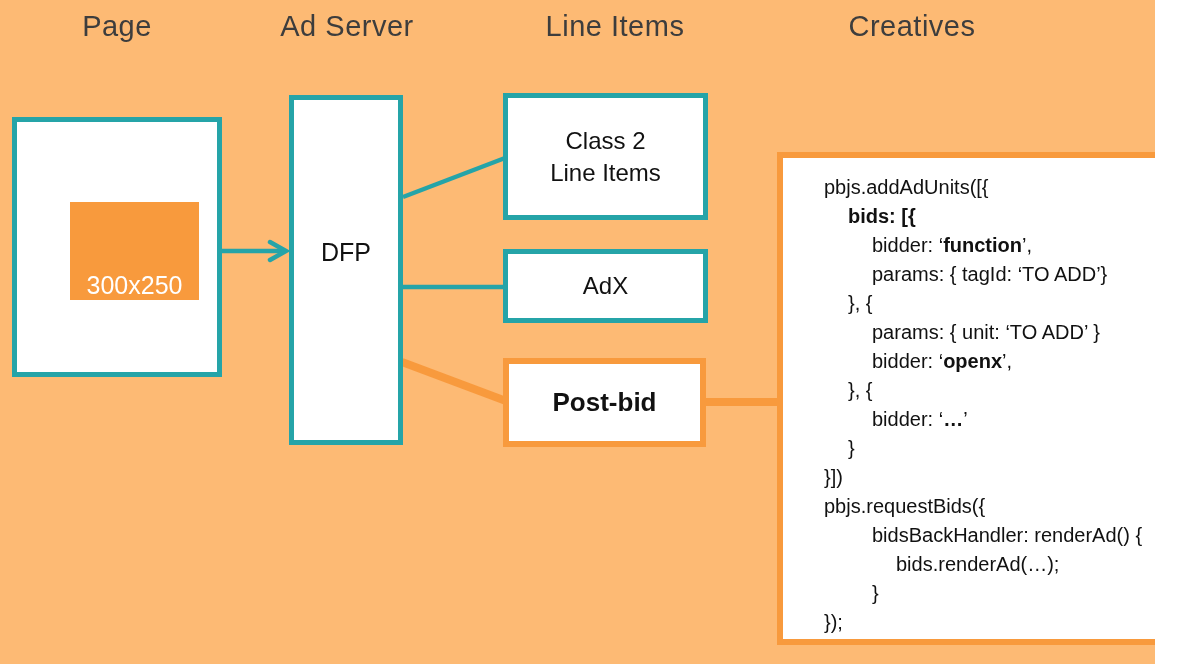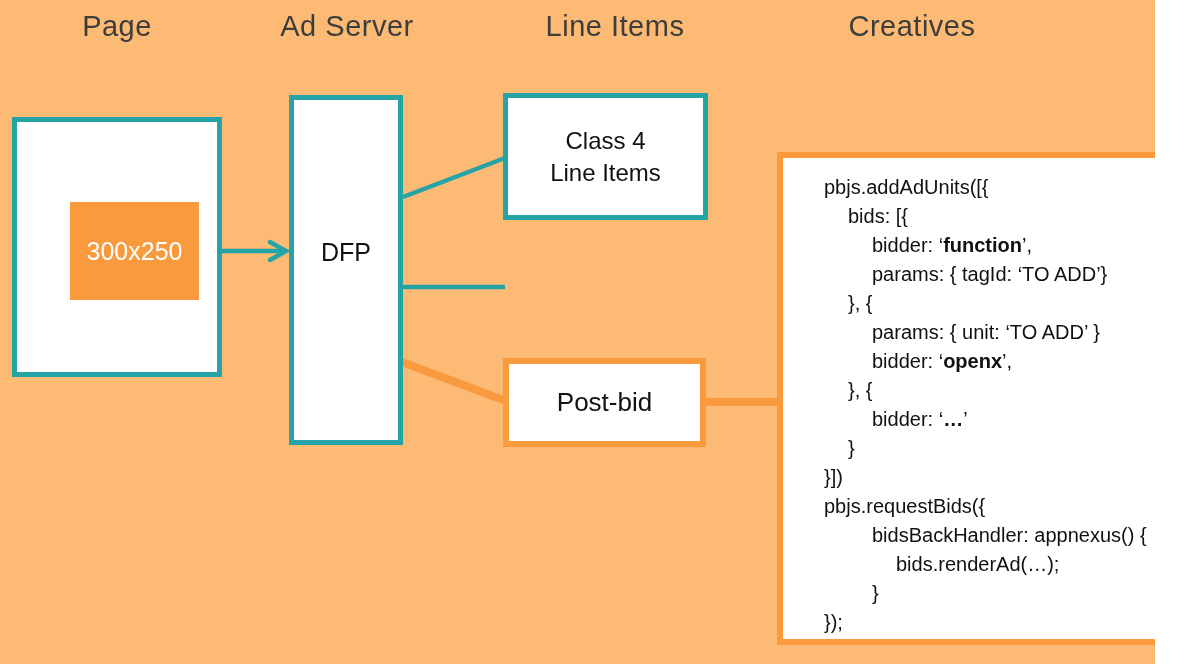--- a/index.html
+++ b/index.html
@@ -16,34 +16,34 @@
   .hdr-adserver  { left:247px; width:200px; }
   .hdr-lineitems { left:515px; width:200px; }
   .hdr-creatives { left:812px; width:200px; }
 
   .box { position:absolute; background:#ffffff; }
   .teal-border   { border:5px solid var(--teal); }
   .orange-border { border:5px solid var(--orange); }
 
   .page-box   { left:12px;  top:117px; width:210px; height:260px; }
   .ad-slot    { left:70px;  top:202px; width:129px; height:98px;
-                background:var(--orange); display:flex; align-items:center; justify-content:center;
+                background:var(--orange); display:flex; align-items:flex-end; justify-content:center;
                 color:#ffffff; font-size:25px; }
   .dfp-box    { left:289px; top:95px;  width:114px; height:350px;
                 display:flex; align-items:center; justify-content:center;
                 padding-bottom:36px; color:var(--text); font-size:25px; }
   .class1-box { left:503px; top:93px;  width:205px; height:127px;
                 display:flex; align-items:center; justify-content:center; text-align:center;
                 color:var(--text); font-size:24px; line-height:32px; white-space:pre-line; }
   .adx-box    { left:503px; top:249px; width:205px; height:74px;
                 display:flex; align-items:center; justify-content:center;
                 color:var(--text); font-size:24px; }
   .postbid-box{ left:503px; top:358px; width:203px; height:89px;
                 border-width:6px; display:flex; align-items:center; justify-content:center;
-                color:var(--text); font-size:26px; font-weight:normal; }
+                color:var(--text); font-size:26px; font-weight:bold; }
   .creatives-box { left:777px; top:152px; width:414px; height:493px; border-width:6px; }
 
   .code-wrap { position:absolute; left:16px; top:0; width:100%; height:100%;
                padding:15px 10px 10px 25px; overflow:hidden; }
   .code-line { font-size:20px; line-height:29px; color:var(--text); white-space:pre; }
 
   svg.connector-layer { position:absolute; left:0; top:0; width:1200px; height:664px; pointer-events:none; }
   .conn-teal   { stroke:var(--teal);   stroke-width:4.5; fill:none; }
   .conn-orange { stroke:var(--orange); stroke-width:8;   fill:none; }
   .arrow-head  { stroke:var(--teal); stroke-width:4.5; fill:none; stroke-linecap:round; }
@@ -75,41 +75,44 @@
   <div class="box teal-border page-box"></div>
   <div class="box ad-slot">
     <span>300x250</span>
   </div>
 
   <div class="box teal-border dfp-box">
     <span>DFP</span>
   </div>
 
   <div class="box teal-border class1-box">
-    <span>Class 4
+    <span>Class 2
 Line Items</span>
+  </div>
+  <div class="box teal-border adx-box">
+    <span>AdX</span>
   </div>
   <div class="box orange-border postbid-box">
     <span>Post-bid</span>
   </div>
 
   <div class="box orange-border creatives-box">
     <div class="code-wrap">
         <div class="code-line" style="padding-left: 0px;"><span>pbjs.addAdUnits([{</span></div>
-        <div class="code-line" style="padding-left: 24px;"><span>bids: [{</span></div>
+        <div class="code-line" style="padding-left: 24px; font-weight: bold;"><span>bids: [{</span></div>
         <div class="code-line" style="padding-left: 48px;"><span>bidder: ‘</span><span style="font-weight: bold;">function</span><span>’,</span></div>
         <div class="code-line" style="padding-left: 48px;"><span>params: { tagId: ‘TO ADD’}</span></div>
         <div class="code-line" style="padding-left: 24px;"><span>}, {</span></div>
         <div class="code-line" style="padding-left: 48px;"><span>params: { unit: ‘TO ADD’ }</span></div>
         <div class="code-line" style="padding-left: 48px;"><span>bidder: ‘</span><span style="font-weight: bold;">openx</span><span>’,</span></div>
         <div class="code-line" style="padding-left: 24px;"><span>}, {</span></div>
         <div class="code-line" style="padding-left: 48px;"><span>bidder: ‘</span><span style="font-weight: bold;">…</span><span>’</span></div>
         <div class="code-line" style="padding-left: 24px;"><span>}</span></div>
         <div class="code-line" style="padding-left: 0px;"><span>}])</span></div>
         <div class="code-line" style="padding-left: 0px;"><span>pbjs.requestBids({</span></div>
-        <div class="code-line" style="padding-left: 48px;"><span>bidsBackHandler: appnexus() {</span></div>
+        <div class="code-line" style="padding-left: 48px;"><span>bidsBackHandler: renderAd() {</span></div>
         <div class="code-line" style="padding-left: 72px;"><span>bids.renderAd(…);</span></div>
         <div class="code-line" style="padding-left: 48px;"><span>}</span></div>
         <div class="code-line" style="padding-left: 0px;"><span>});</span></div>
       </div>
   </div>
 
 </div>
 
 </body></html>

